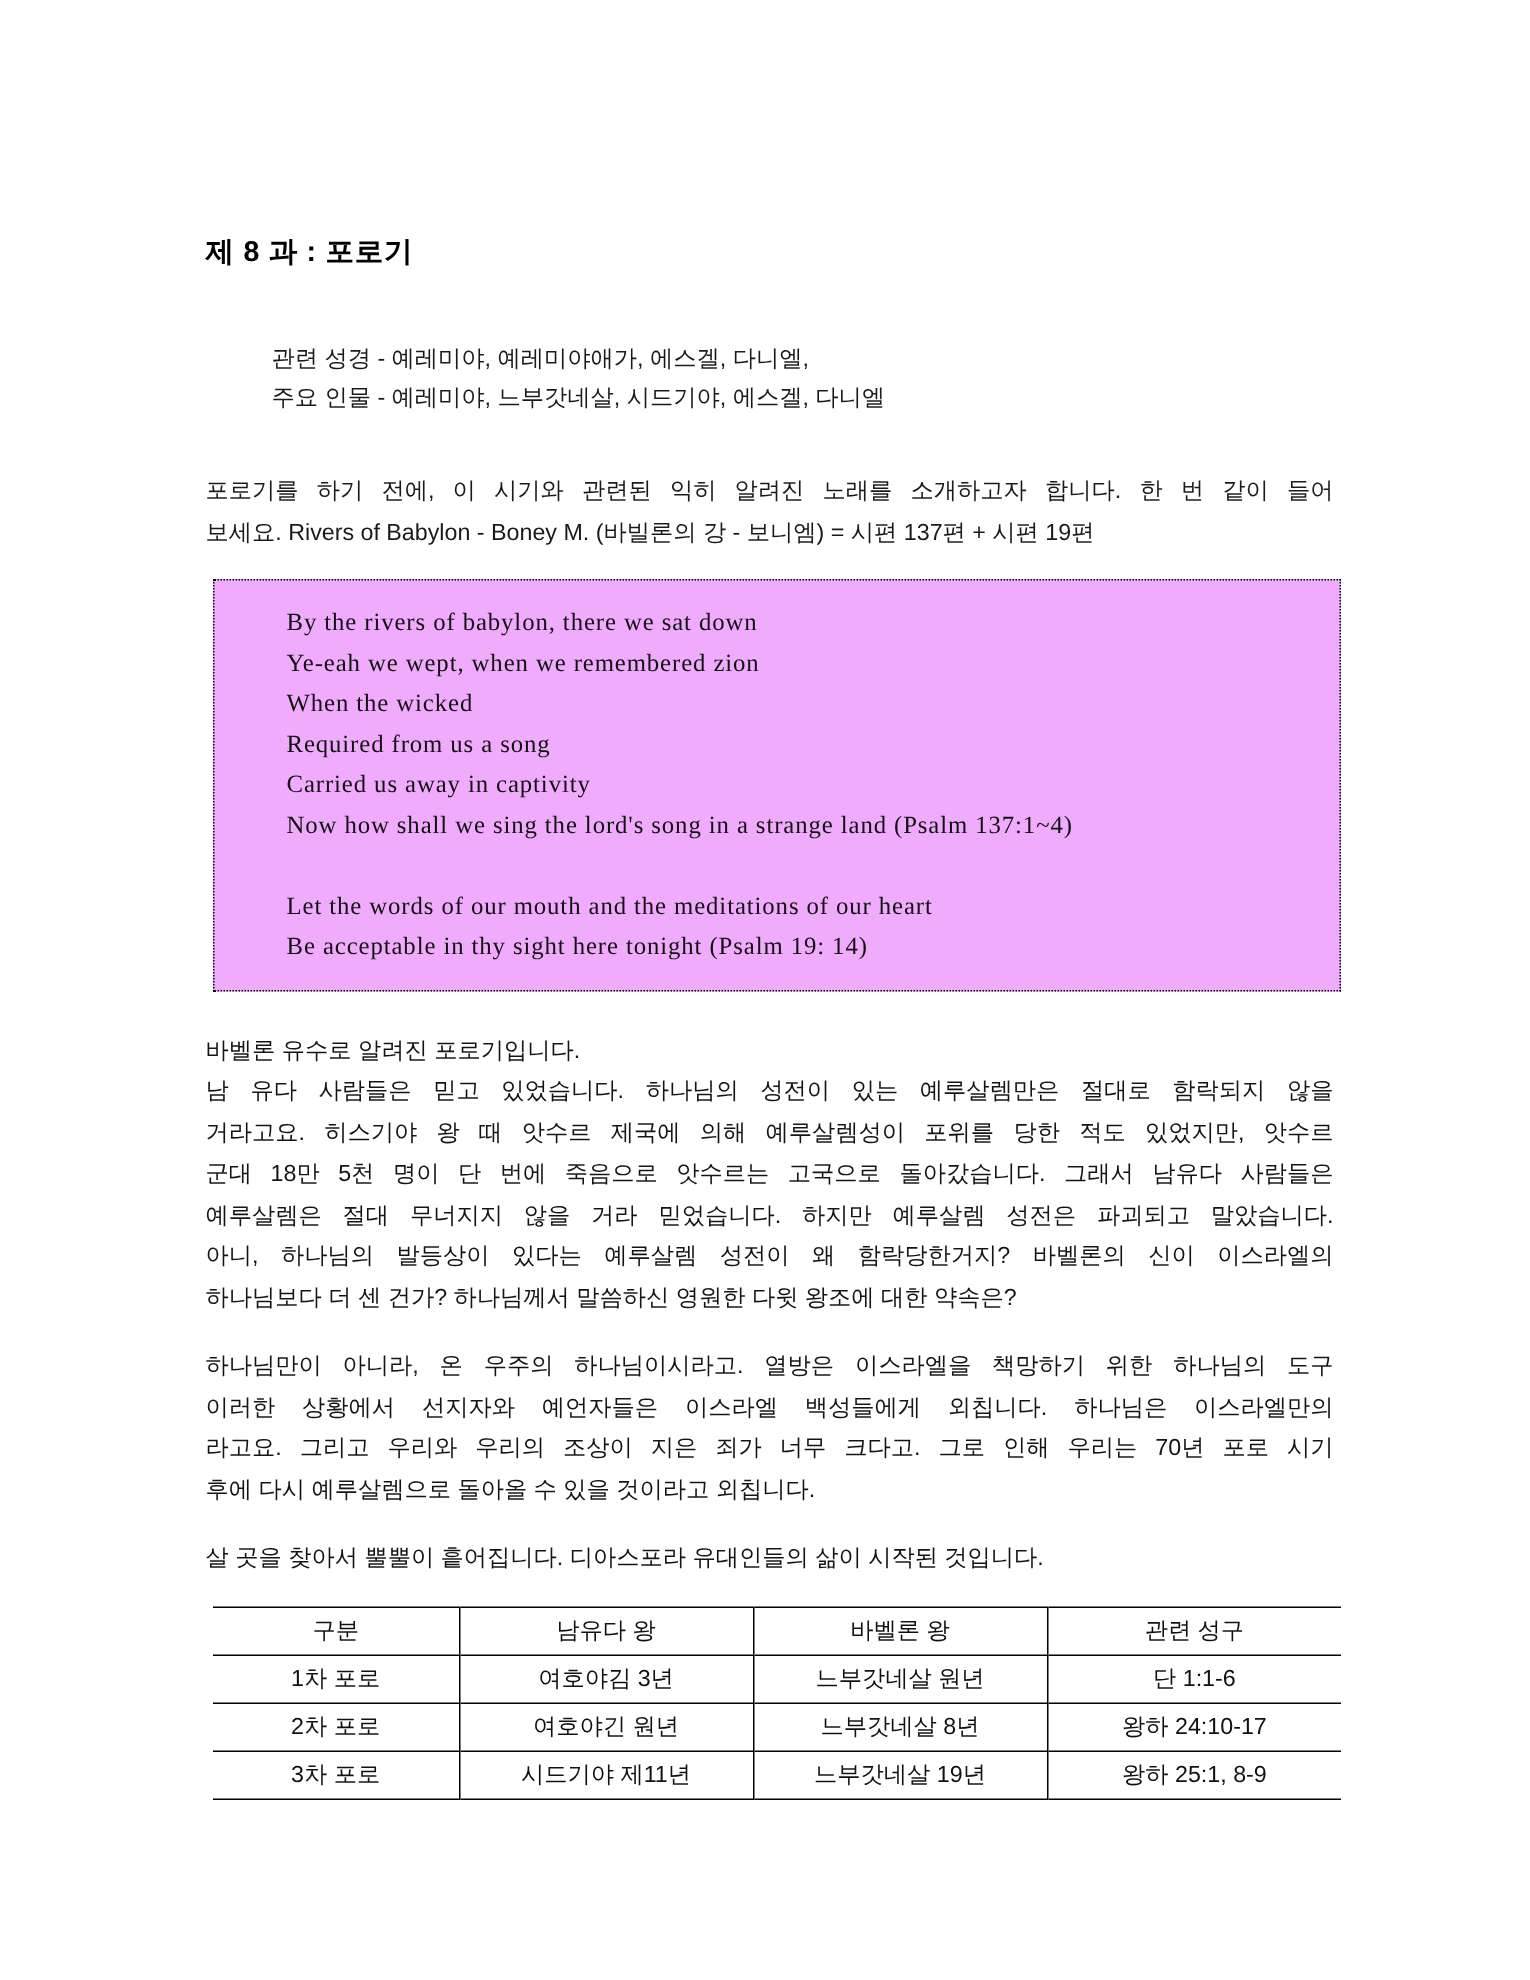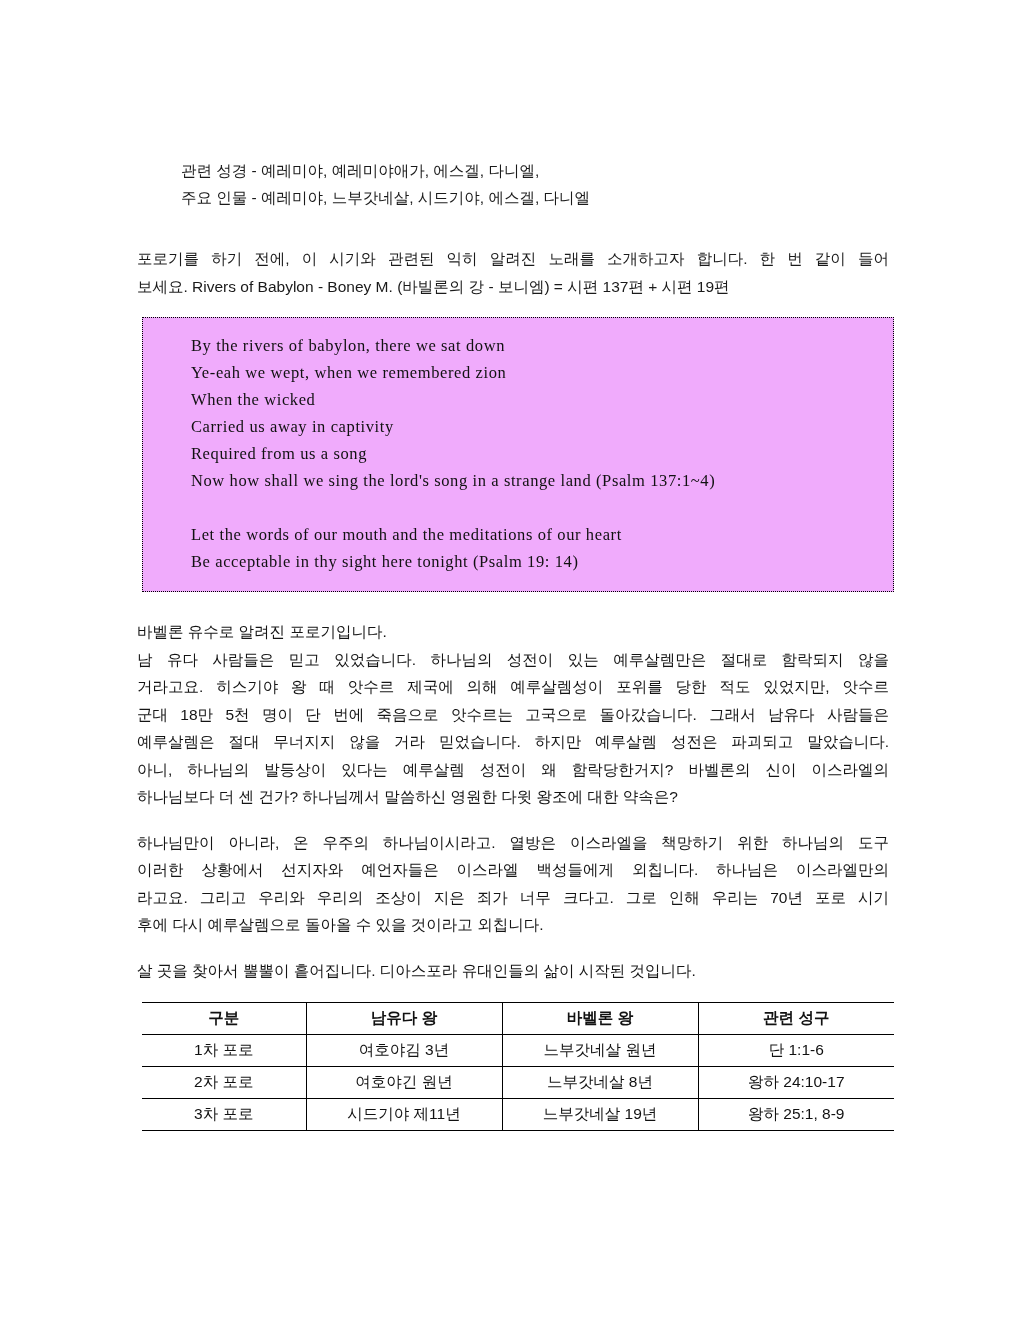--- a/index.html
+++ b/index.html
@@ -130,53 +130,54 @@
     font-size: 15.5px;
     text-align: center;
     vertical-align: middle;
     height: 31px;
     color: #111;
     border-left: 1px solid #000;
     font-weight: normal;
     padding: 0 4px;
   }
   .capt-table th {
-    font-weight: bold;
+    font-weight: normal;
   }
   .capt-table tr { border-top: 1px solid #000; }
   .capt-table tr:last-child { border-bottom: 1px solid #000; }
   .capt-table th:first-child,
   .capt-table td:first-child { border-left: none; }
   .capt-table th:last-child,
   .capt-table td:last-child { border-right: none; }
   .capt-table thead tr { border-top: 1px solid #000; }
   .capt-table thead th { border-bottom: 1px solid #000; }
 </style>
 </head>
 <body>
 
 <div class="page">
 
+  <h1 class="doc-title">제 8 과 : 포로기</h1>
 
   <div class="meta-block">
     <div class="meta-line">관련 성경 - 예레미야, 예레미야애가, 에스겔, 다니엘,</div>
     <div class="meta-line">주요 인물 - 예레미야, 느부갓네살, 시드기야, 에스겔, 다니엘</div>
   </div>
 
   <div class="intro-para">
     <span class="ln j"> 포로기를 하기 전에, 이 시기와 관련된 익히 알려진 노래를 소개하고자 합니다. 한 번 같이 들어</span>
     <span class="ln">보세요. Rivers of Babylon - Boney M. (바빌론의 강 - 보니엠) = 시편 137편 + 시편 19편</span>
   </div>
 
   <div class="lyrics-box">
     <div class="lyric-line">By the rivers of babylon, there we sat down</div>
     <div class="lyric-line">Ye-eah we wept, when we remembered zion</div>
     <div class="lyric-line">When the wicked</div>
+    <div class="lyric-line">Required from us a song</div>
     <div class="lyric-line">Carried us away in captivity</div>
-    <div class="lyric-line">Required from us a song</div>
     <div class="lyric-line">Now how shall we sing the lord's song in a strange land (Psalm 137:1~4)</div>
     <div class="lyric-line spacer">&nbsp;</div>
     <div class="lyric-line">Let the words of our mouth and the meditations of our heart</div>
     <div class="lyric-line">Be acceptable in thy sight here tonight (Psalm 19: 14)</div>
   </div>
 
   <div class="body-para">
     <span class="ln"> 바벨론 유수로 알려진 포로기입니다.</span>
     <span class="ln j"> 남 유다 사람들은 믿고 있었습니다. 하나님의 성전이 있는 예루살렘만은 절대로 함락되지 않을</span>
     <span class="ln j">거라고요. 히스기야 왕 때 앗수르 제국에 의해 예루살렘성이 포위를 당한 적도 있었지만, 앗수르</span>

